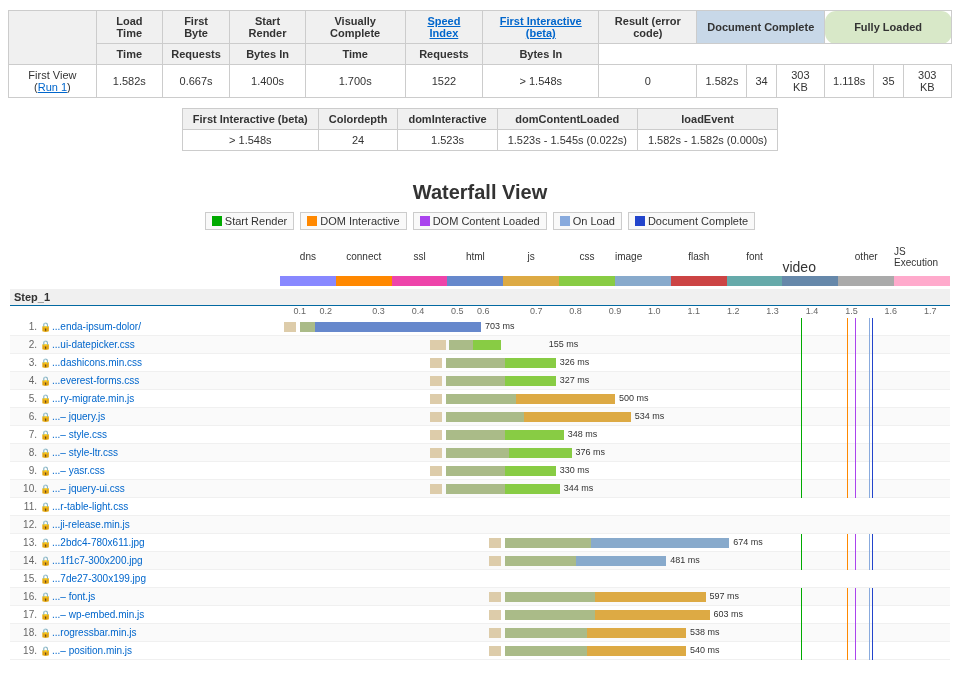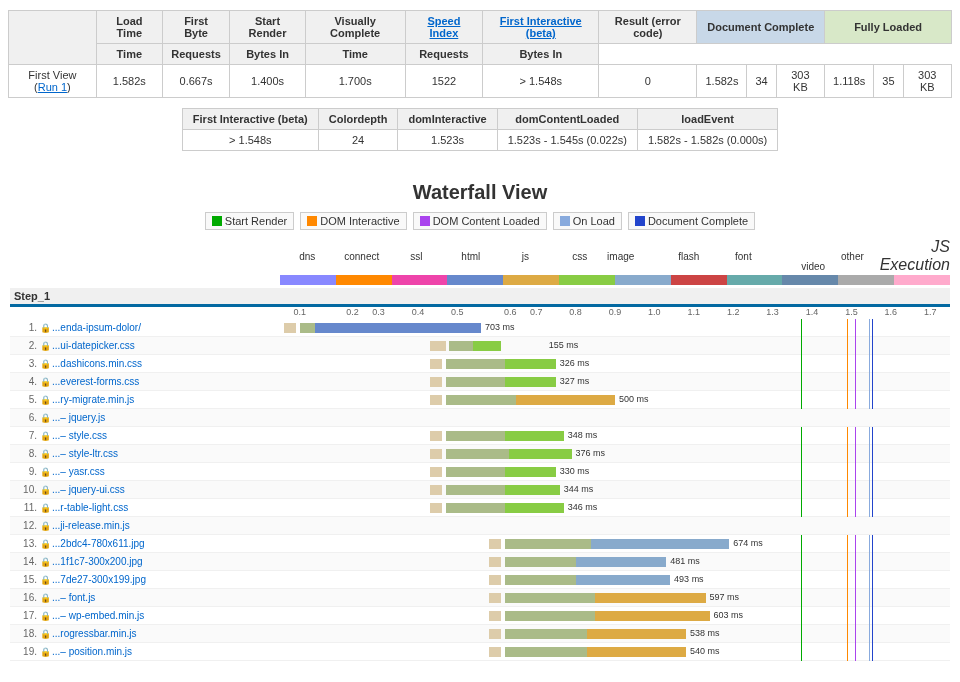--- a/index.html
+++ b/index.html
@@ -8,21 +8,21 @@
     .top-section { padding: 10px 8px; }
 
     
     .metrics-table { border-collapse: collapse; margin: 0 auto; }
     .metrics-table th, .metrics-table td {
       border: 1px solid #ccc; padding: 4px 8px; text-align: center;
     }
     .metrics-table th { background: #f0f0f0; font-weight: bold; }
     .metrics-table td { background: #fff; }
     .doc-complete-header { background: #c8d8e8 !important; }
-    .fully-loaded-header { background: #d8e8c8 !important; }
+    .fully-loaded-header { background: #d8e8c8 !important; border-radius: 11px; }
     .run-link { color: #0066cc; text-decoration: underline; }
     .speed-index-link { color: #0066cc; text-decoration: underline; }
     .fi-link { color: #0066cc; text-decoration: underline; }
 
     
     .metrics-table2 { border-collapse: collapse; margin: 10px auto; }
     .metrics-table2 th, .metrics-table2 td {
       border: 1px solid #ccc; padding: 4px 10px; text-align: center;
     }
     .metrics-table2 th { background: #f0f0f0; font-weight: bold; }
@@ -30,21 +30,21 @@
     
     .waterfall-section { padding: 0 10px; }
     .waterfall-title { text-align: center; font-size: 20px; font-weight: bold; margin: 10px 0 8px; }
 
     
     .legend { display: flex; justify-content: center; gap: 6px; margin-bottom: 8px; flex-wrap: wrap; }
     .legend-item { display: flex; align-items: center; gap: 3px; font-size: 11px; padding: 2px 6px; border: 1px solid #ccc; background: #f9f9f9; }
     .legend-dot { width: 10px; height: 10px; }
 
     
-    .step-label { font-size: 11px; font-weight: bold; padding: 2px 4px; background: #f0f0f0; border-bottom: 3px solid #0369a1; }
+    .step-label { font-size: 11px; font-weight: bold; padding: 2px 4px; background: #f0f0f0; border-bottom: 1px solid #0369a1; }
 
     
     .wf-container { position: relative; overflow: hidden; }
     .wf-row { display: flex; align-items: center; height: 18px; border-bottom: 1px solid #f0f0f0; position: relative; }
     .wf-row-alt { background: #fafafa; }
 
     .wf-num { width: 30px; text-align: right; font-size: 10px; color: #666; padding-right: 3px; flex-shrink: 0; }
     .wf-lock { width: 12px; flex-shrink: 0; text-align: center; font-size: 9px; color: #888; }
     .wf-url { width: 228px; flex-shrink: 0; font-size: 10px; color: #0066cc; overflow: hidden; text-overflow: ellipsis; white-space: nowrap; }
 
@@ -152,23 +152,23 @@
   <div style="display:flex; align-items:center; margin-left:270px; margin-bottom:1px;">
     <span style="flex:1;text-align:center;font-size:10px;">dns</span>
     <span style="flex:1;text-align:center;font-size:10px;">connect</span>
     <span style="flex:1;text-align:center;font-size:10px;">ssl</span>
     <span style="flex:1;text-align:center;font-size:10px;">html</span>
     <span style="flex:1;text-align:center;font-size:10px;">js</span>
     <span style="flex:1;text-align:center;font-size:10px;">css</span>
     <span style="flex:1;text-align:left;font-size:10px;">image</span>
     <span style="flex:1;text-align:center;font-size:10px;">flash</span>
     <span style="flex:1;text-align:center;font-size:10px;">font</span>
-    <span style="flex:1;text-align:right;font-size:10px;margin-top:21px;">video</span>
+    <span style="flex:1;text-align:left;font-size:14px;margin-top:21px;">video</span>
     <span style="flex:1;text-align:center;font-size:10px;">other</span>
-    <span style="flex:1;text-align:right;font-size:16px;font-style:italic;">JS Execution</span>
+    <span style="flex:1;text-align:left;font-size:10px;">JS Execution</span>
   </div>
   <div style="display:flex; margin-left:270px; height:10px; margin-bottom:3px;">
     <div style="flex:1;background:#8888ff;"></div>
     <div style="flex:1;background:#ff8800;"></div>
     <div style="flex:1;background:#ee44aa;"></div>
     <div style="flex:1;background:#6688cc;"></div>
     <div style="flex:1;background:#ddaa44;"></div>
     <div style="flex:1;background:#88cc44;"></div>
     <div style="flex:1;background:#88aacc;"></div>
     <div style="flex:1;background:#cc4444;"></div>
@@ -177,25 +177,25 @@
     <div style="flex:1;background:#aaaaaa;"></div>
     <div style="flex:1;background:#ffaacc;"></div>
   </div>
 
   <div class="wf-container" id="wf-container">
 
     <div class="step-label">Step_1</div>
 
     <div style="display:flex; margin-left:270px; margin-bottom:2px;">
       <span style="flex:1;text-align:center;font-size:9px;color:#666;">0.1</span>
-      <span style="flex:1;text-align:right;font-size:9px;color:#666;">0.2</span>
+      <span style="flex:1;text-align:left;font-size:9px;color:#666;">0.2</span>
       <span style="flex:1;text-align:center;font-size:9px;color:#666;">0.3</span>
       <span style="flex:1;text-align:center;font-size:9px;color:#666;">0.4</span>
       <span style="flex:1;text-align:center;font-size:9px;color:#666;">0.5</span>
-      <span style="flex:1;text-align:right;font-size:9px;color:#666;">0.6</span>
+      <span style="flex:1;text-align:left;font-size:9px;color:#666;">0.6</span>
       <span style="flex:1;text-align:center;font-size:9px;color:#666;">0.7</span>
       <span style="flex:1;text-align:center;font-size:9px;color:#666;">0.8</span>
       <span style="flex:1;text-align:center;font-size:9px;color:#666;">0.9</span>
       <span style="flex:1;text-align:center;font-size:9px;color:#666;">1.0</span>
       <span style="flex:1;text-align:center;font-size:9px;color:#666;">1.1</span>
       <span style="flex:1;text-align:center;font-size:9px;color:#666;">1.2</span>
       <span style="flex:1;text-align:center;font-size:9px;color:#666;">1.3</span>
       <span style="flex:1;text-align:center;font-size:9px;color:#666;">1.4</span>
       <span style="flex:1;text-align:center;font-size:9px;color:#666;">1.5</span>
       <span style="flex:1;text-align:center;font-size:9px;color:#666;">1.6</span>
@@ -280,20 +280,31 @@
             <div style="position: absolute; left: 22.3529%; width: 1.76471%; top: 4px; height: 10px; background: rgb(221, 204, 170);"></div>
             <div style="position: absolute; left: 24.7059%; width: 10.5882%; top: 4px; height: 10px; background: rgb(170, 187, 136);"></div>
             <div style="position: absolute; left: 35.2941%; width: 14.7059%; top: 4px; height: 10px; background: rgb(221, 170, 68);"></div>
             <div style="position: absolute; left: 50.5882%; top: 3px; font-size: 9px; color: rgb(51, 51, 51); white-space: nowrap;">500 ms</div>
           </div>
         </div>
         <div class="wf-row wf-row-alt">
           <div class="wf-num">6.</div>
           <div class="wf-lock">🔒</div>
           <div class="wf-url">...– jquery.js</div>
+          <div class="wf-timeline" style="position: relative; flex: 1 1 0%; height: 18px;">
+            <div style="position: absolute; left: 77.7778%; top: 0px; bottom: 0px; width: 1px; background: rgb(0, 170, 0); z-index: 10;"></div>
+            <div style="position: absolute; left: 84.6111%; top: 0px; bottom: 0px; width: 1px; background: rgb(255, 136, 0); z-index: 10;"></div>
+            <div style="position: absolute; left: 85.8333%; top: 0px; bottom: 0px; width: 1px; background: rgb(170, 68, 238); z-index: 10;"></div>
+            <div style="position: absolute; left: 87.8889%; top: 0px; bottom: 0px; width: 1px; background: rgb(136, 170, 221); z-index: 10;"></div>
+            <div style="position: absolute; left: 88.3889%; top: 0px; bottom: 0px; width: 1px; background: rgb(34, 68, 204); z-index: 10;"></div>
+            <div style="position: absolute; left: 22.3529%; width: 1.76471%; top: 4px; height: 10px; background: rgb(221, 204, 170);"></div>
+            <div style="position: absolute; left: 24.7059%; width: 11.7647%; top: 4px; height: 10px; background: rgb(170, 187, 136);"></div>
+            <div style="position: absolute; left: 36.4706%; width: 15.8824%; top: 4px; height: 10px; background: rgb(221, 170, 68);"></div>
+            <div style="position: absolute; left: 52.9412%; top: 3px; font-size: 9px; color: rgb(51, 51, 51); white-space: nowrap;">534 ms</div>
+          </div>
         </div>
         <div class="wf-row">
           <div class="wf-num">7.</div>
           <div class="wf-lock">🔒</div>
           <div class="wf-url">...– style.css</div>
           <div class="wf-timeline" style="position: relative; flex: 1 1 0%; height: 18px;">
             <div style="position: absolute; left: 77.7778%; top: 0px; bottom: 0px; width: 1px; background: rgb(0, 170, 0); z-index: 10;"></div>
             <div style="position: absolute; left: 84.6111%; top: 0px; bottom: 0px; width: 1px; background: rgb(255, 136, 0); z-index: 10;"></div>
             <div style="position: absolute; left: 85.8333%; top: 0px; bottom: 0px; width: 1px; background: rgb(170, 68, 238); z-index: 10;"></div>
             <div style="position: absolute; left: 87.8889%; top: 0px; bottom: 0px; width: 1px; background: rgb(136, 170, 221); z-index: 10;"></div>
@@ -349,31 +360,20 @@
             <div style="position: absolute; left: 22.3529%; width: 1.76471%; top: 4px; height: 10px; background: rgb(221, 204, 170);"></div>
             <div style="position: absolute; left: 24.7059%; width: 8.82353%; top: 4px; height: 10px; background: rgb(170, 187, 136);"></div>
             <div style="position: absolute; left: 33.5294%; width: 8.23529%; top: 4px; height: 10px; background: rgb(136, 204, 68);"></div>
             <div style="position: absolute; left: 42.3529%; top: 3px; font-size: 9px; color: rgb(51, 51, 51); white-space: nowrap;">344 ms</div>
           </div>
         </div>
         <div class="wf-row">
           <div class="wf-num">11.</div>
           <div class="wf-lock">🔒</div>
           <div class="wf-url">...r-table-light.css</div>
-          <div class="wf-timeline" style="position: relative; flex: 1 1 0%; height: 18px;">
-            <div style="position: absolute; left: 77.7778%; top: 0px; bottom: 0px; width: 1px; background: rgb(0, 170, 0); z-index: 10;"></div>
-            <div style="position: absolute; left: 84.6111%; top: 0px; bottom: 0px; width: 1px; background: rgb(255, 136, 0); z-index: 10;"></div>
-            <div style="position: absolute; left: 85.8333%; top: 0px; bottom: 0px; width: 1px; background: rgb(170, 68, 238); z-index: 10;"></div>
-            <div style="position: absolute; left: 87.8889%; top: 0px; bottom: 0px; width: 1px; background: rgb(136, 170, 221); z-index: 10;"></div>
-            <div style="position: absolute; left: 88.3889%; top: 0px; bottom: 0px; width: 1px; background: rgb(34, 68, 204); z-index: 10;"></div>
-            <div style="position: absolute; left: 22.3529%; width: 1.76471%; top: 4px; height: 10px; background: rgb(221, 204, 170);"></div>
-            <div style="position: absolute; left: 24.7059%; width: 8.82353%; top: 4px; height: 10px; background: rgb(170, 187, 136);"></div>
-            <div style="position: absolute; left: 33.5294%; width: 8.82353%; top: 4px; height: 10px; background: rgb(136, 204, 68);"></div>
-            <div style="position: absolute; left: 42.9412%; top: 3px; font-size: 9px; color: rgb(51, 51, 51); white-space: nowrap;">346 ms</div>
-          </div>
         </div>
         <div class="wf-row wf-row-alt">
           <div class="wf-num">12.</div>
           <div class="wf-lock">🔒</div>
           <div class="wf-url">...ji-release.min.js</div>
         </div>
         <div class="wf-row">
           <div class="wf-num">13.</div>
           <div class="wf-lock">🔒</div>
           <div class="wf-url">...2bdc4-780x611.jpg</div>
@@ -402,31 +402,20 @@
             <div style="position: absolute; left: 31.1765%; width: 1.76471%; top: 4px; height: 10px; background: rgb(221, 204, 170);"></div>
             <div style="position: absolute; left: 33.5294%; width: 10.5882%; top: 4px; height: 10px; background: rgb(170, 187, 136);"></div>
             <div style="position: absolute; left: 44.1176%; width: 13.5294%; top: 4px; height: 10px; background: rgb(136, 170, 204);"></div>
             <div style="position: absolute; left: 58.2353%; top: 3px; font-size: 9px; color: rgb(51, 51, 51); white-space: nowrap;">481 ms</div>
           </div>
         </div>
         <div class="wf-row">
           <div class="wf-num">15.</div>
           <div class="wf-lock">🔒</div>
           <div class="wf-url">...7de27-300x199.jpg</div>
-          <div class="wf-timeline" style="position: relative; flex: 1 1 0%; height: 18px;">
-            <div style="position: absolute; left: 77.7778%; top: 0px; bottom: 0px; width: 1px; background: rgb(0, 170, 0); z-index: 10;"></div>
-            <div style="position: absolute; left: 84.6111%; top: 0px; bottom: 0px; width: 1px; background: rgb(255, 136, 0); z-index: 10;"></div>
-            <div style="position: absolute; left: 85.8333%; top: 0px; bottom: 0px; width: 1px; background: rgb(170, 68, 238); z-index: 10;"></div>
-            <div style="position: absolute; left: 87.8889%; top: 0px; bottom: 0px; width: 1px; background: rgb(136, 170, 221); z-index: 10;"></div>
-            <div style="position: absolute; left: 88.3889%; top: 0px; bottom: 0px; width: 1px; background: rgb(34, 68, 204); z-index: 10;"></div>
-            <div style="position: absolute; left: 31.1765%; width: 1.76471%; top: 4px; height: 10px; background: rgb(221, 204, 170);"></div>
-            <div style="position: absolute; left: 33.5294%; width: 10.5882%; top: 4px; height: 10px; background: rgb(170, 187, 136);"></div>
-            <div style="position: absolute; left: 44.1176%; width: 14.1176%; top: 4px; height: 10px; background: rgb(136, 170, 204);"></div>
-            <div style="position: absolute; left: 58.8235%; top: 3px; font-size: 9px; color: rgb(51, 51, 51); white-space: nowrap;">493 ms</div>
-          </div>
         </div>
         <div class="wf-row wf-row-alt">
           <div class="wf-num">16.</div>
           <div class="wf-lock">🔒</div>
           <div class="wf-url">...– font.js</div>
           <div class="wf-timeline" style="position: relative; flex: 1 1 0%; height: 18px;">
             <div style="position: absolute; left: 77.7778%; top: 0px; bottom: 0px; width: 1px; background: rgb(0, 170, 0); z-index: 10;"></div>
             <div style="position: absolute; left: 84.6111%; top: 0px; bottom: 0px; width: 1px; background: rgb(255, 136, 0); z-index: 10;"></div>
             <div style="position: absolute; left: 85.8333%; top: 0px; bottom: 0px; width: 1px; background: rgb(170, 68, 238); z-index: 10;"></div>
             <div style="position: absolute; left: 87.8889%; top: 0px; bottom: 0px; width: 1px; background: rgb(136, 170, 221); z-index: 10;"></div>

